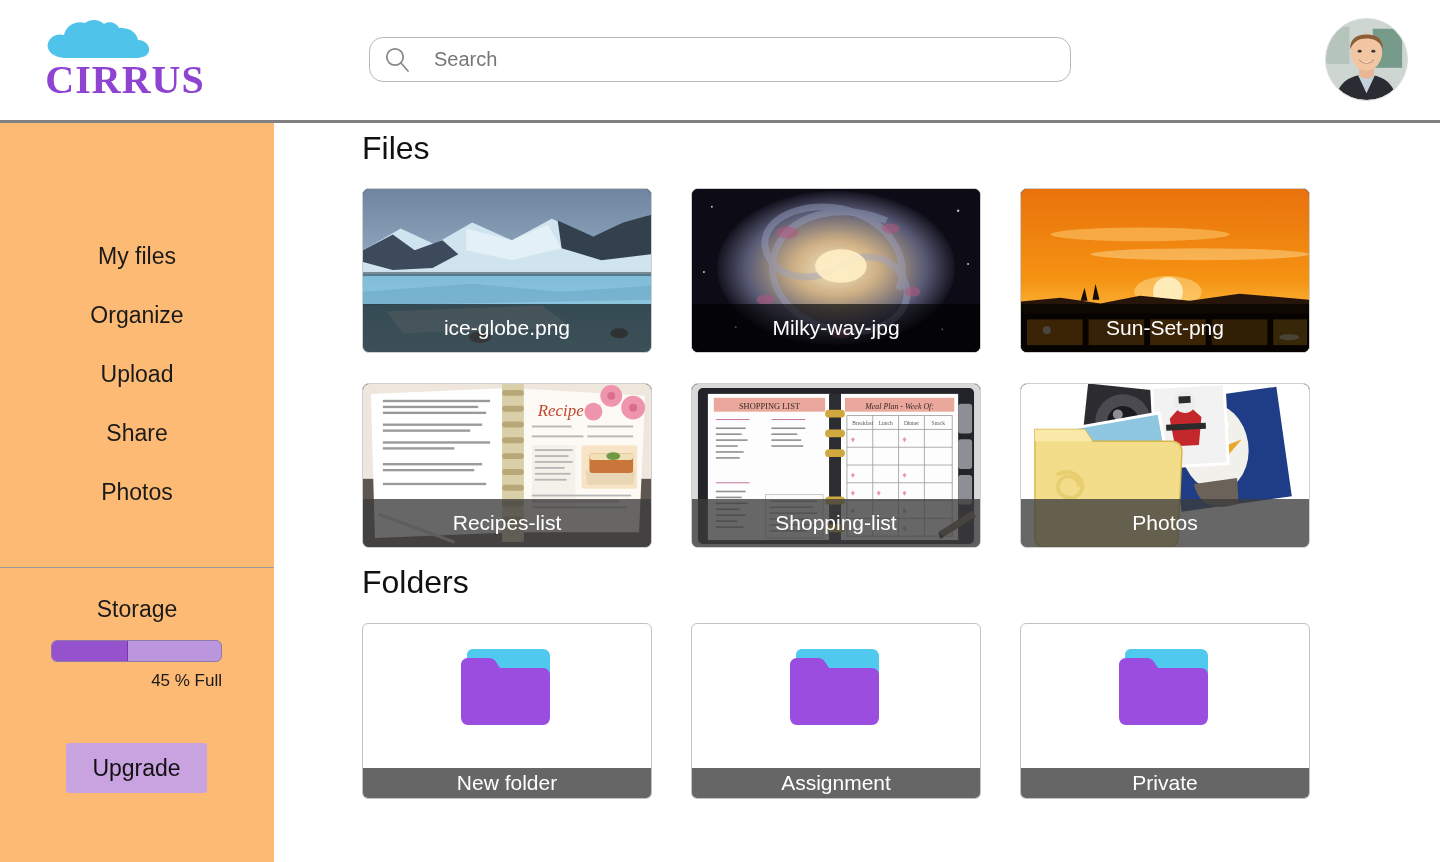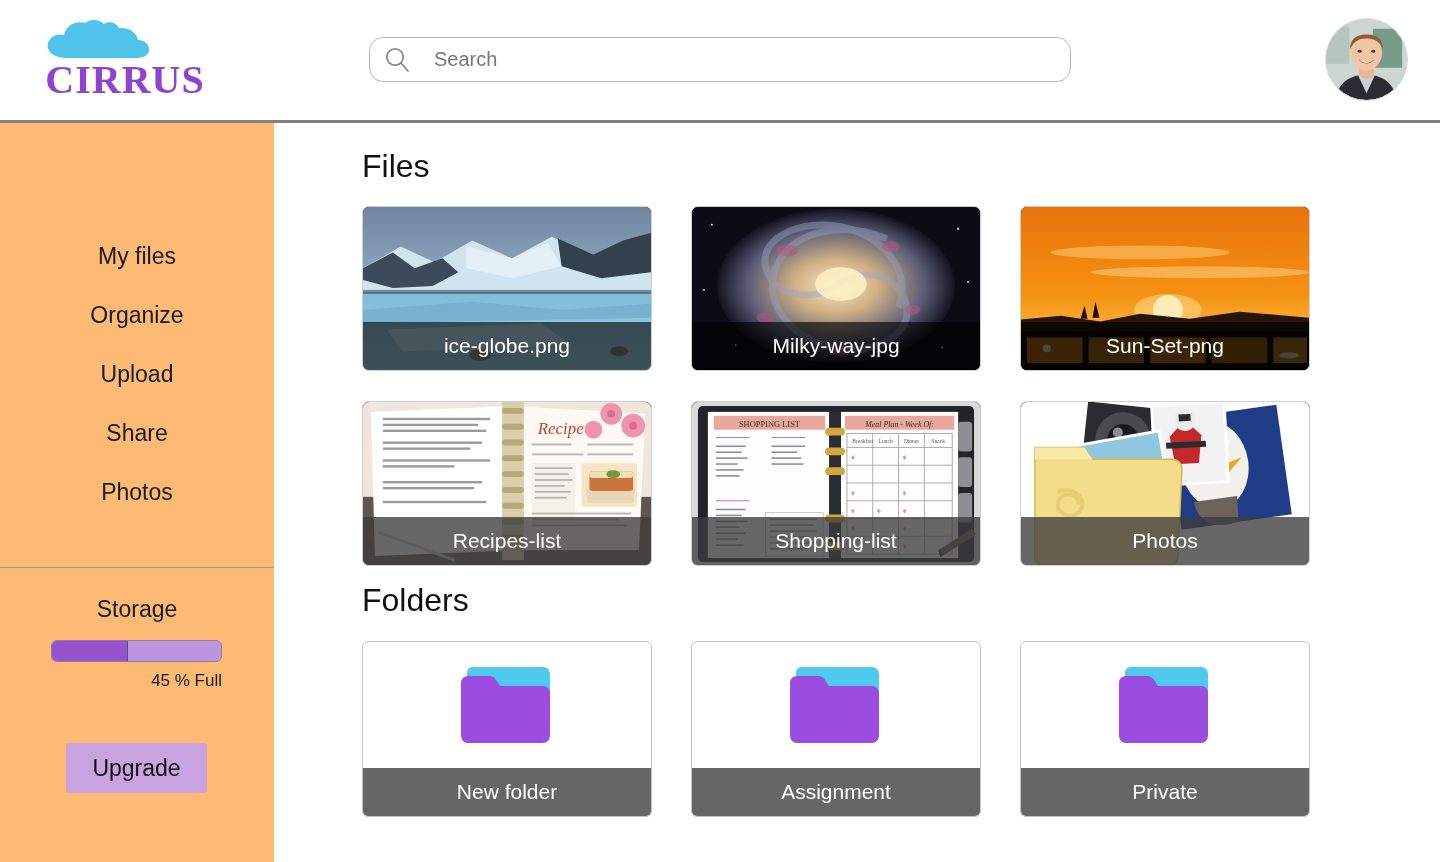--- a/index.html
+++ b/index.html
@@ -141,21 +141,21 @@
     position: relative; width: 290px; height: 90px;
     border: 1px solid #c2c2c2; border-radius: 6px;
     background: #fff; overflow: hidden; cursor: pointer;
     height: 176px;
   }
   .folder-icon-box {
     height: 128px; display: flex; align-items: center; justify-content: center;
   }
   .folder-caption {
     position: absolute; left: 0; right: 0; bottom: 0;
-    height: 48px; background: #666666; color: #fff;
+    height: 30px; background: #666666; color: #fff;
     font-size: 21px; display: flex; align-items: center; justify-content: center;
   }
 </style>
 </head>
 <body>
 
 <div class="header">
 
   <div class="logo">
     <span class="logo-cloud">
@@ -227,21 +227,21 @@
     <div class="storage-fill" id="storageFill" style="width: 45%;"></div>
   </div>
 
   <div class="storage-label">45 % Full</div>
 
   <button class="upgrade-btn">Upgrade</button>
 </div>
 
 <div class="main">
 
-  <div class="section-title" style="margin-top:27px;">Files</div>
+  <div class="section-title" style="margin-top:9px;">Files</div>
 
   <div class="grid" id="filesGrid" style="margin-top:24px; row-gap:30px;">
       <div class="file-card">
         <div class="file-thumb">
     <svg viewBox="0 0 290 165" preserveAspectRatio="none" xmlns="http://www.w3.org/2000/svg">
       <defs>
         <linearGradient id="icesky" x1="0" y1="0" x2="0" y2="1">
           <stop offset="0" stop-color="#6f85a0"></stop>
                 <stop offset="1" stop-color="#b9d3e6"></stop>
         </linearGradient>

